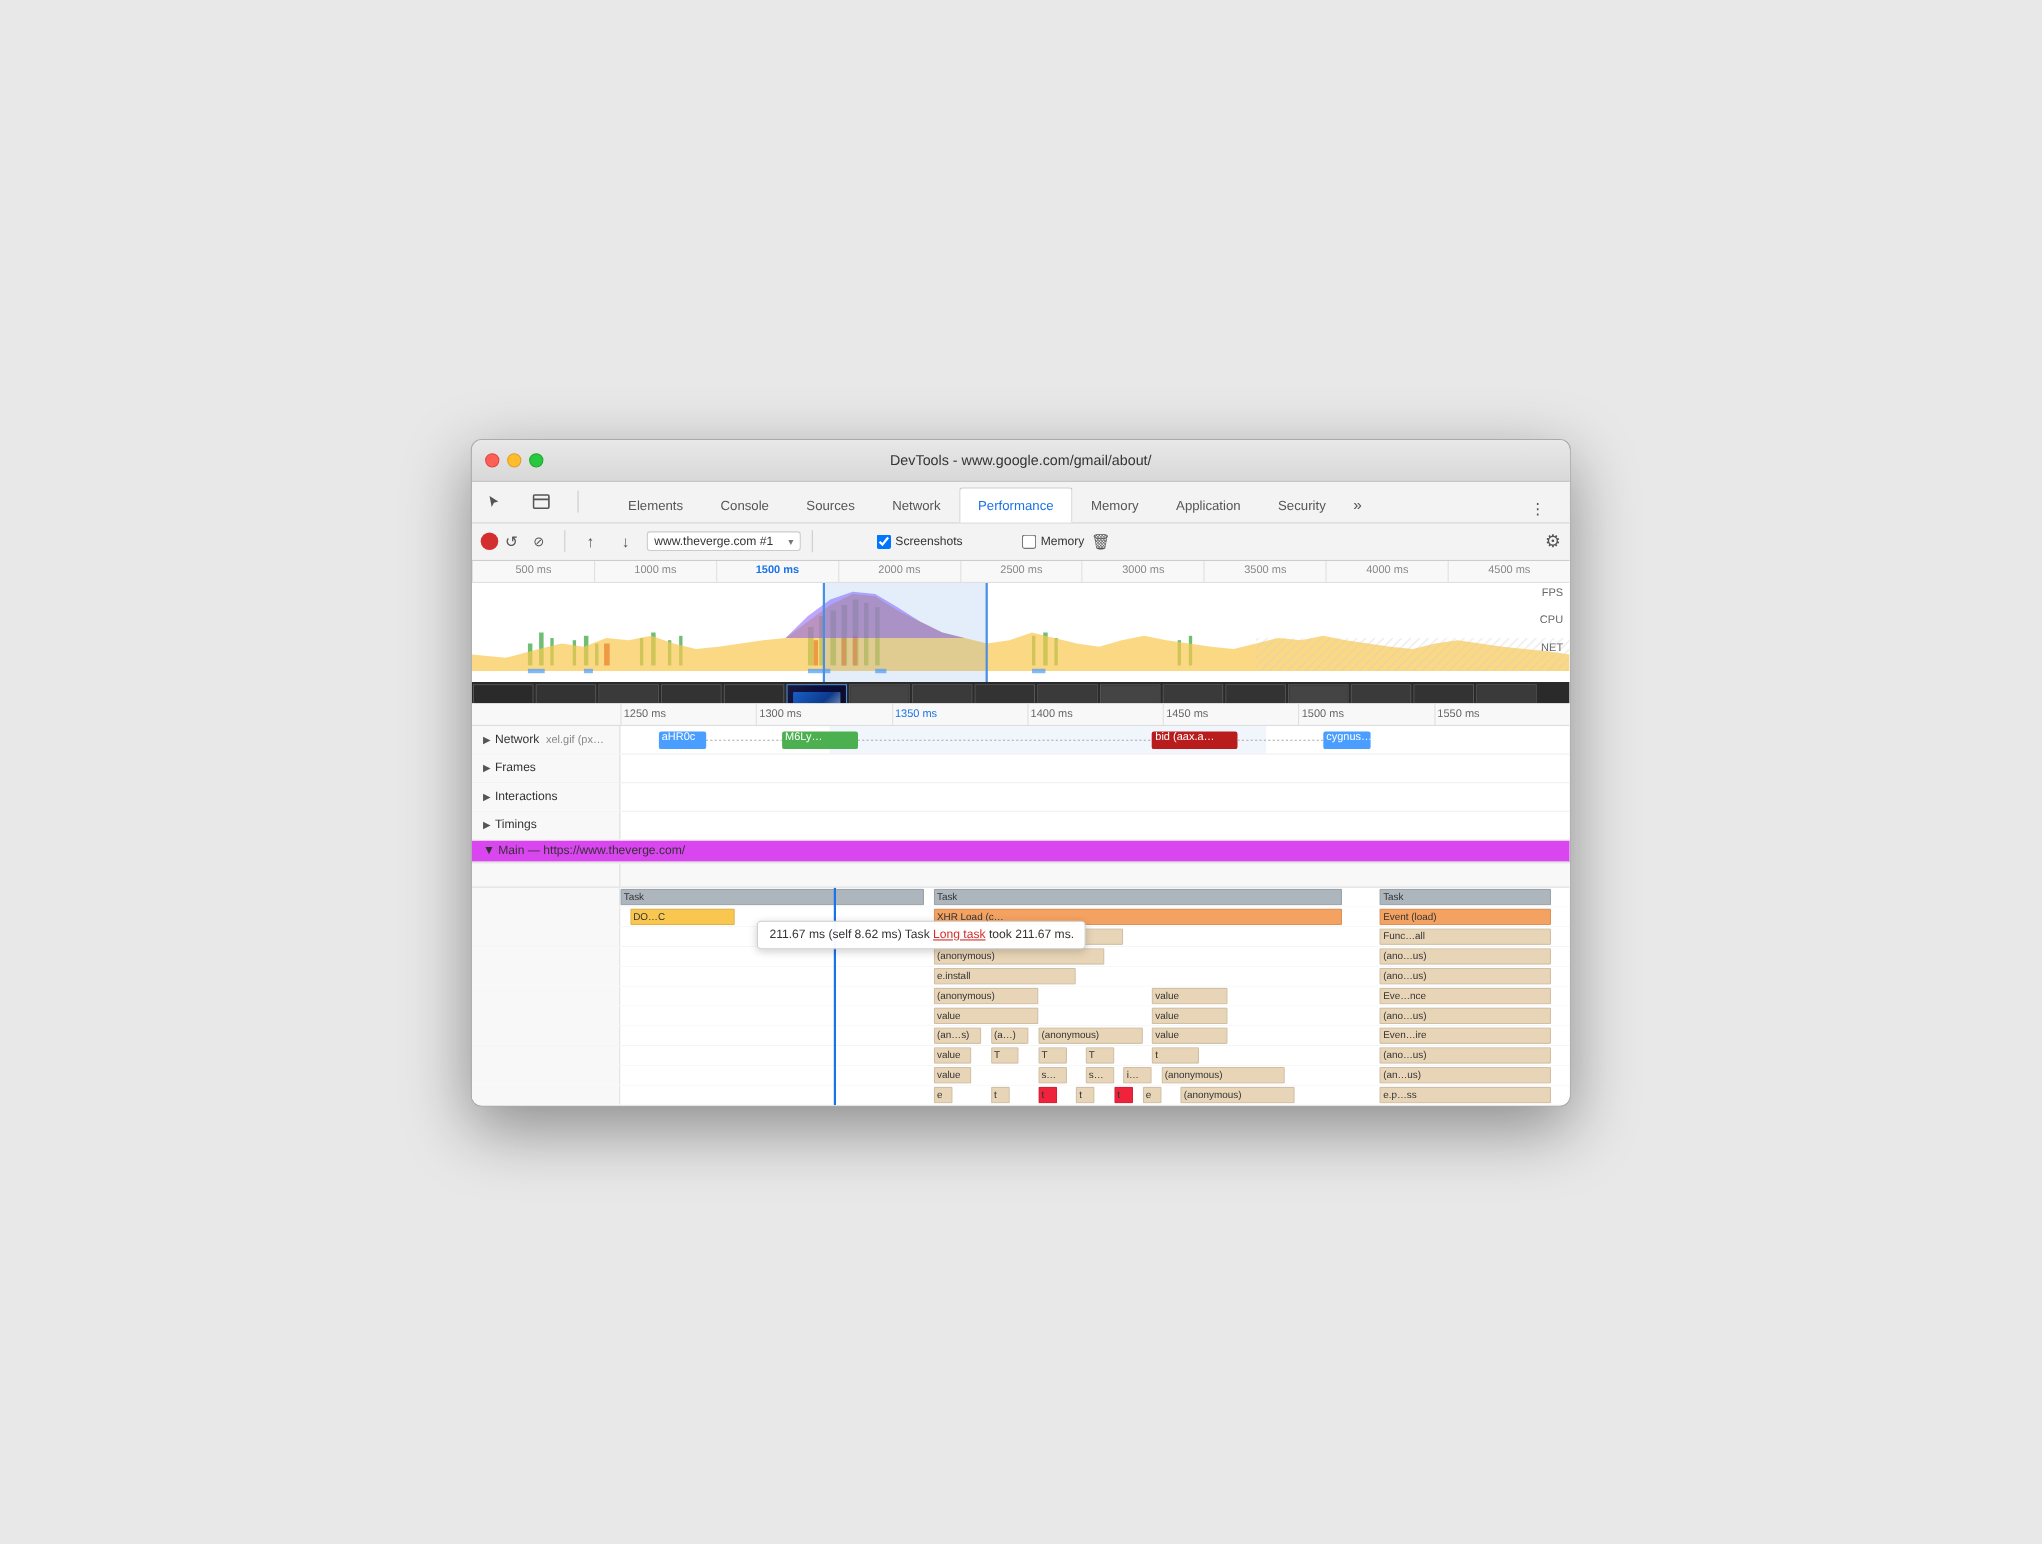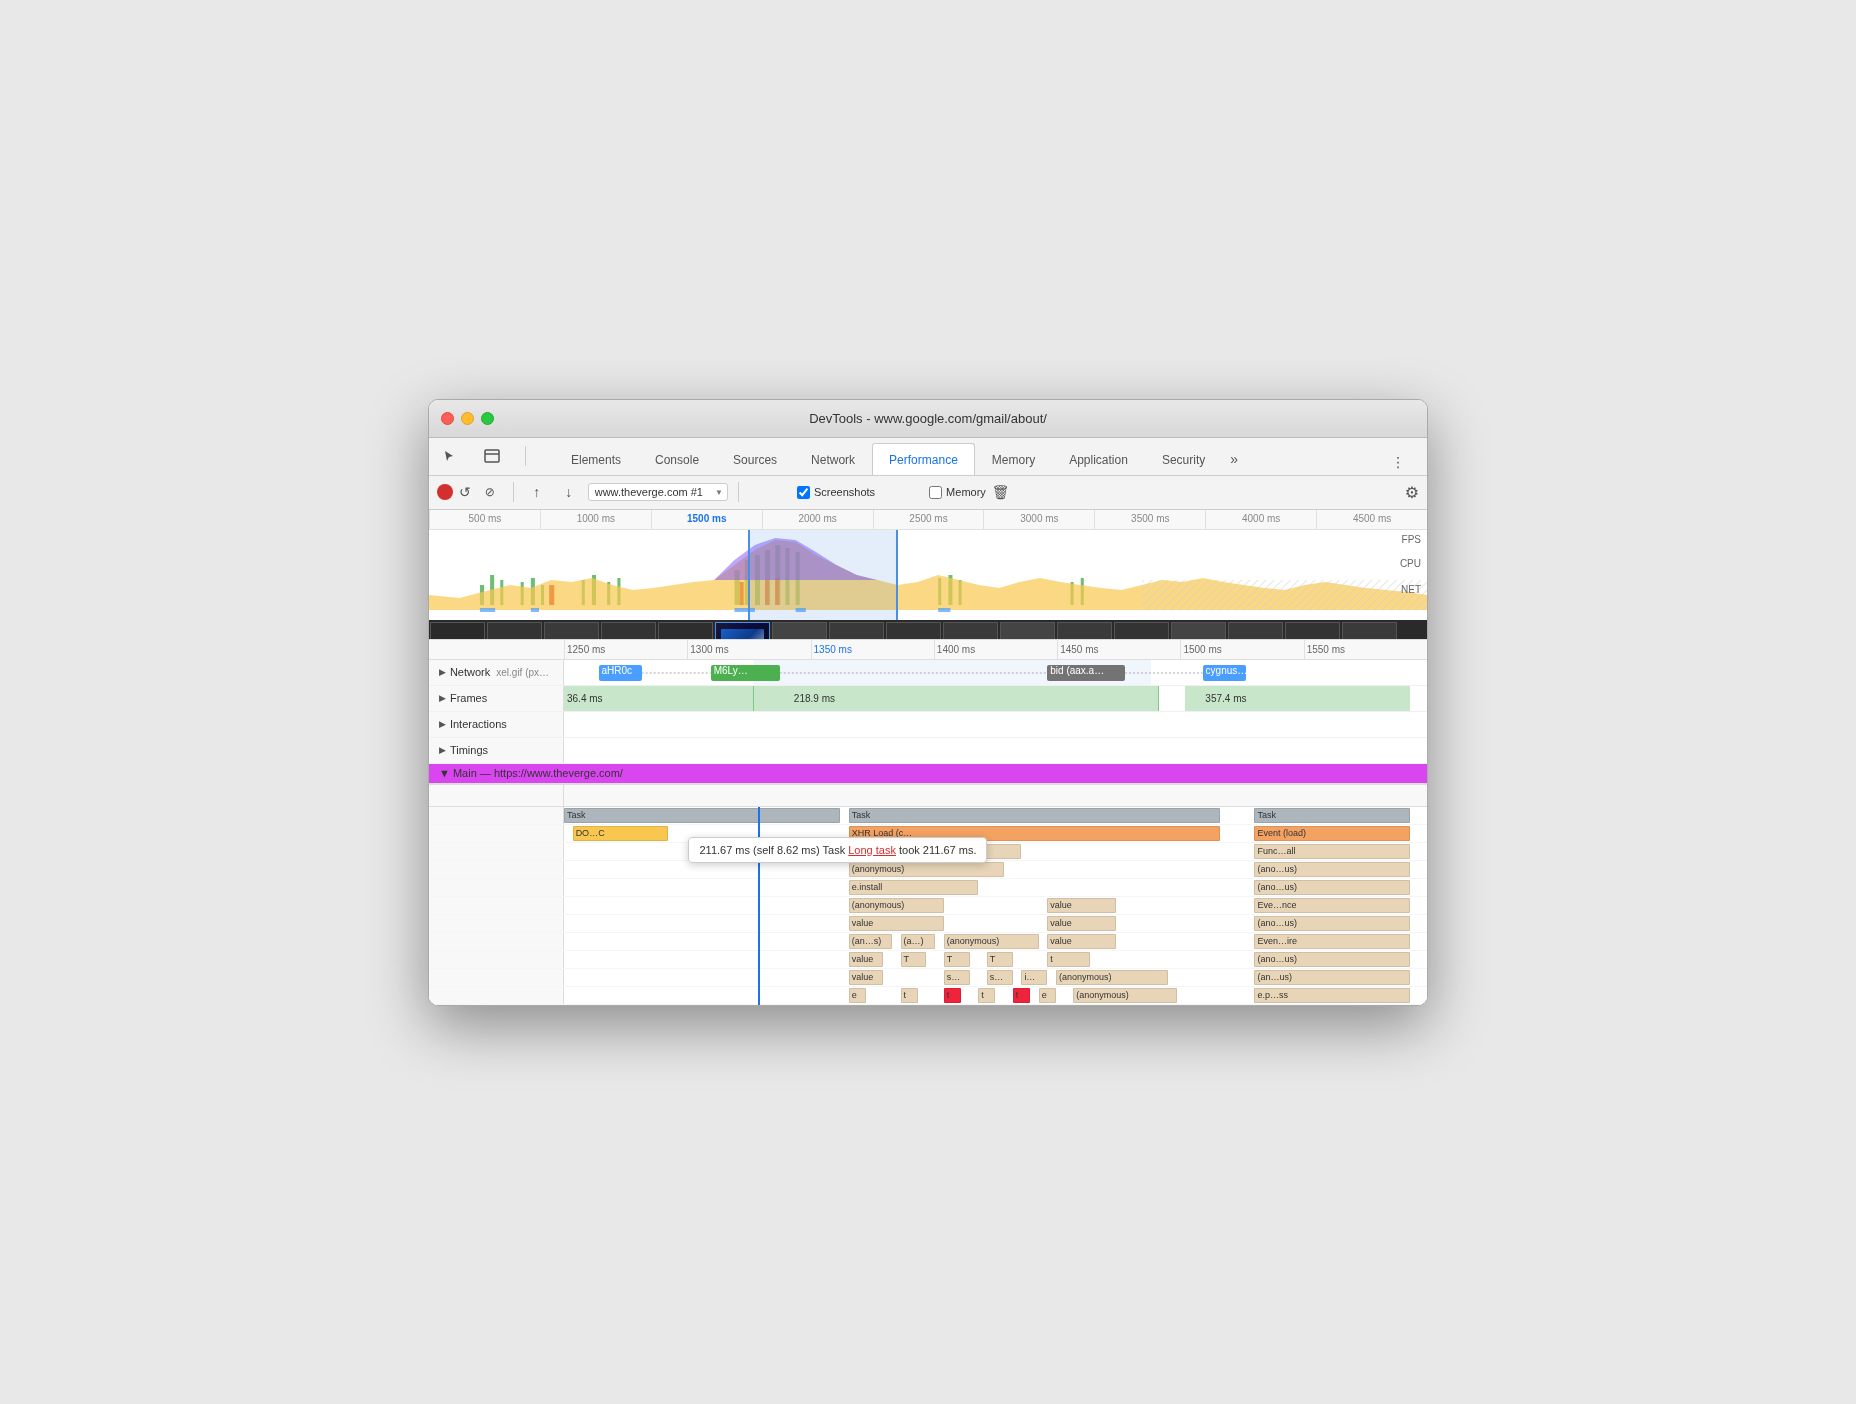--- a/index.html
+++ b/index.html
@@ -691,50 +691,39 @@
         </div>
         <div class="timeline-row-content" style="position:relative;">
 
           <div style="position:absolute;top:0;bottom:0;left:22%;width:46%;background:rgba(74,144,226,0.08);"></div>
           <div class="timeline-bar bar-network" style="left:4%;width:5%;background:#4a9eff;">
               <span>aHR0c</span>
             </div>
           <div class="timeline-bar bar-network" style="left:17%;width:8%;background:#4caf50;">
               <span>M6Ly…</span>
             </div>
-          <div class="timeline-bar bar-network" style="left:56%;width:9%;background:#737373;">
+          <div class="timeline-bar bar-network" style="left:56%;width:9%;background:#b91c1c;">
               <span>bid (aax.a…</span>
             </div>
           <div class="timeline-bar bar-network" style="left:74%;width:5%;background:#4a9eff;">
               <span>cygnus…</span>
             </div>
 
           <svg style="position:absolute;top:0;left:0;width:100%;height:100%;pointer-events:none;">
             <line x1="9%" y1="13" x2="17%" y2="13" stroke="#aaa" stroke-width="1" stroke-dasharray="2,2"></line>
             <line x1="25%" y1="13" x2="56%" y2="13" stroke="#aaa" stroke-width="1" stroke-dasharray="2,2"></line>
             <line x1="65%" y1="13" x2="74%" y2="13" stroke="#aaa" stroke-width="1" stroke-dasharray="2,2"></line>
           </svg>
         </div>
       </div>
 
       <div class="timeline-row">
         <div class="timeline-row-label">
           <span class="expand-arrow">▶</span>
           <span>Frames</span>
-        </div>
-        <div class="timeline-row-content">
-          <div style="position:absolute;top:0;bottom:0;left:0;width:22%;background:#c8e6c9;border-right:1px solid #81c784;">
-            <span style="font-size:10px;color:#333;padding-left:3px;line-height:26px;">36.4 ms</span>
-          </div>
-          <div style="position:absolute;top:0;bottom:0;left:22%;width:47%;background:#c8e6c9;border-right:1px solid #81c784;">
-            <span style="font-size:10px;color:#333;padding-left:40px;line-height:26px;">218.9 ms</span>
-          </div>
-          <div style="position:absolute;top:0;bottom:0;left:72%;width:26%;background:#c8e6c9;">
-            <span style="font-size:10px;color:#333;padding-left:20px;line-height:26px;">357.4 ms</span>
-          </div>
         </div>
       </div>
 
       <div class="timeline-row">
         <div class="timeline-row-label">
           <span class="expand-arrow">▶</span>
           <span>Interactions</span>
         </div>
         <div class="timeline-row-content"></div>
       </div>

